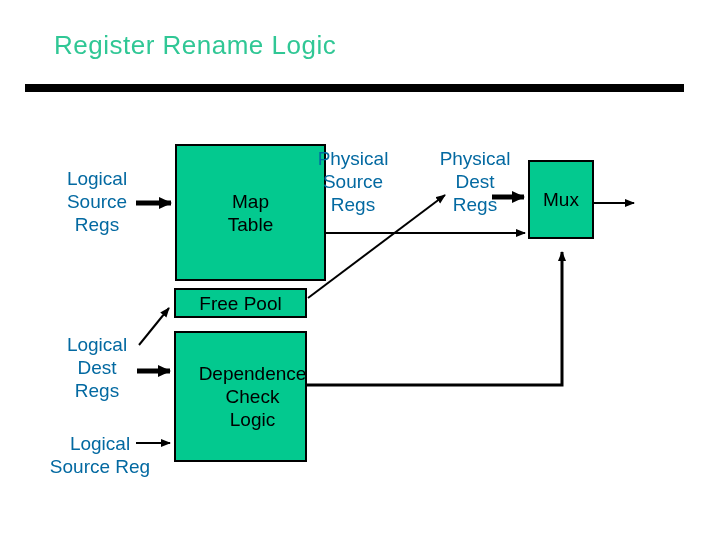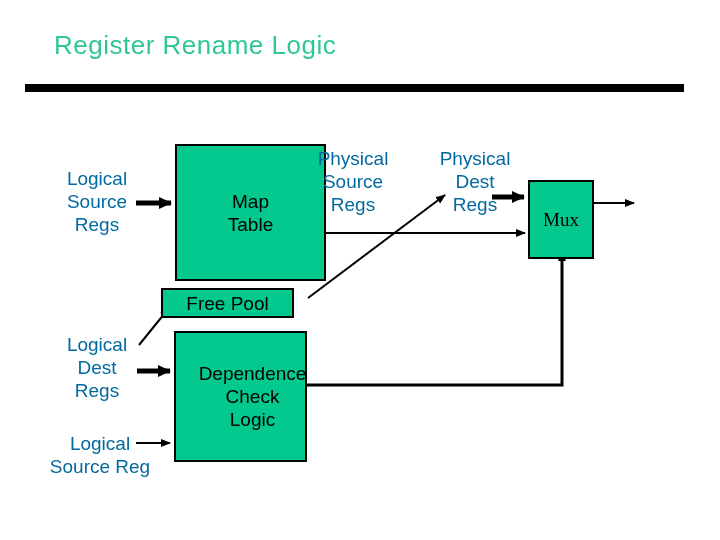--- a/index.html
+++ b/index.html
@@ -50,23 +50,23 @@
     display: flex;
     align-items: center;
     justify-content: center;
     text-align: center;
     color: #000;
     font-size: 19px;
     line-height: 23px;
     white-space: pre-line;
   }
   .box-map-table        { left: 175px; top: 144px; width: 151px; height: 137px; }
-  .box-free-pool        { left: 161px; top: 288px; width: 133px; height: 30px; text-align: center; }
+  .box-free-pool        { left: 174px; top: 288px; width: 133px; height: 30px; text-align: center; }
   .box-dependence-check { left: 174px; top: 331px; width: 133px; height: 131px; padding-left: 24px; }
-  .box-mux              { left: 528px; top: 180px; width: 66px;  height: 79px; font-family: Liberation Serif, serif; }
+  .box-mux              { left: 528px; top: 160px; width: 66px;  height: 79px; }
   .lbl {
     position: absolute;
     text-align: center;
     color: #0369a1;
     font-size: 19px;
     line-height: 23px;
     white-space: pre-line;
   }
   .lbl-logical-source-regs  { left: 40px;  top: 167px; width: 114px; }
   .lbl-physical-source-regs { left: 296px; top: 147px; width: 114px; }

